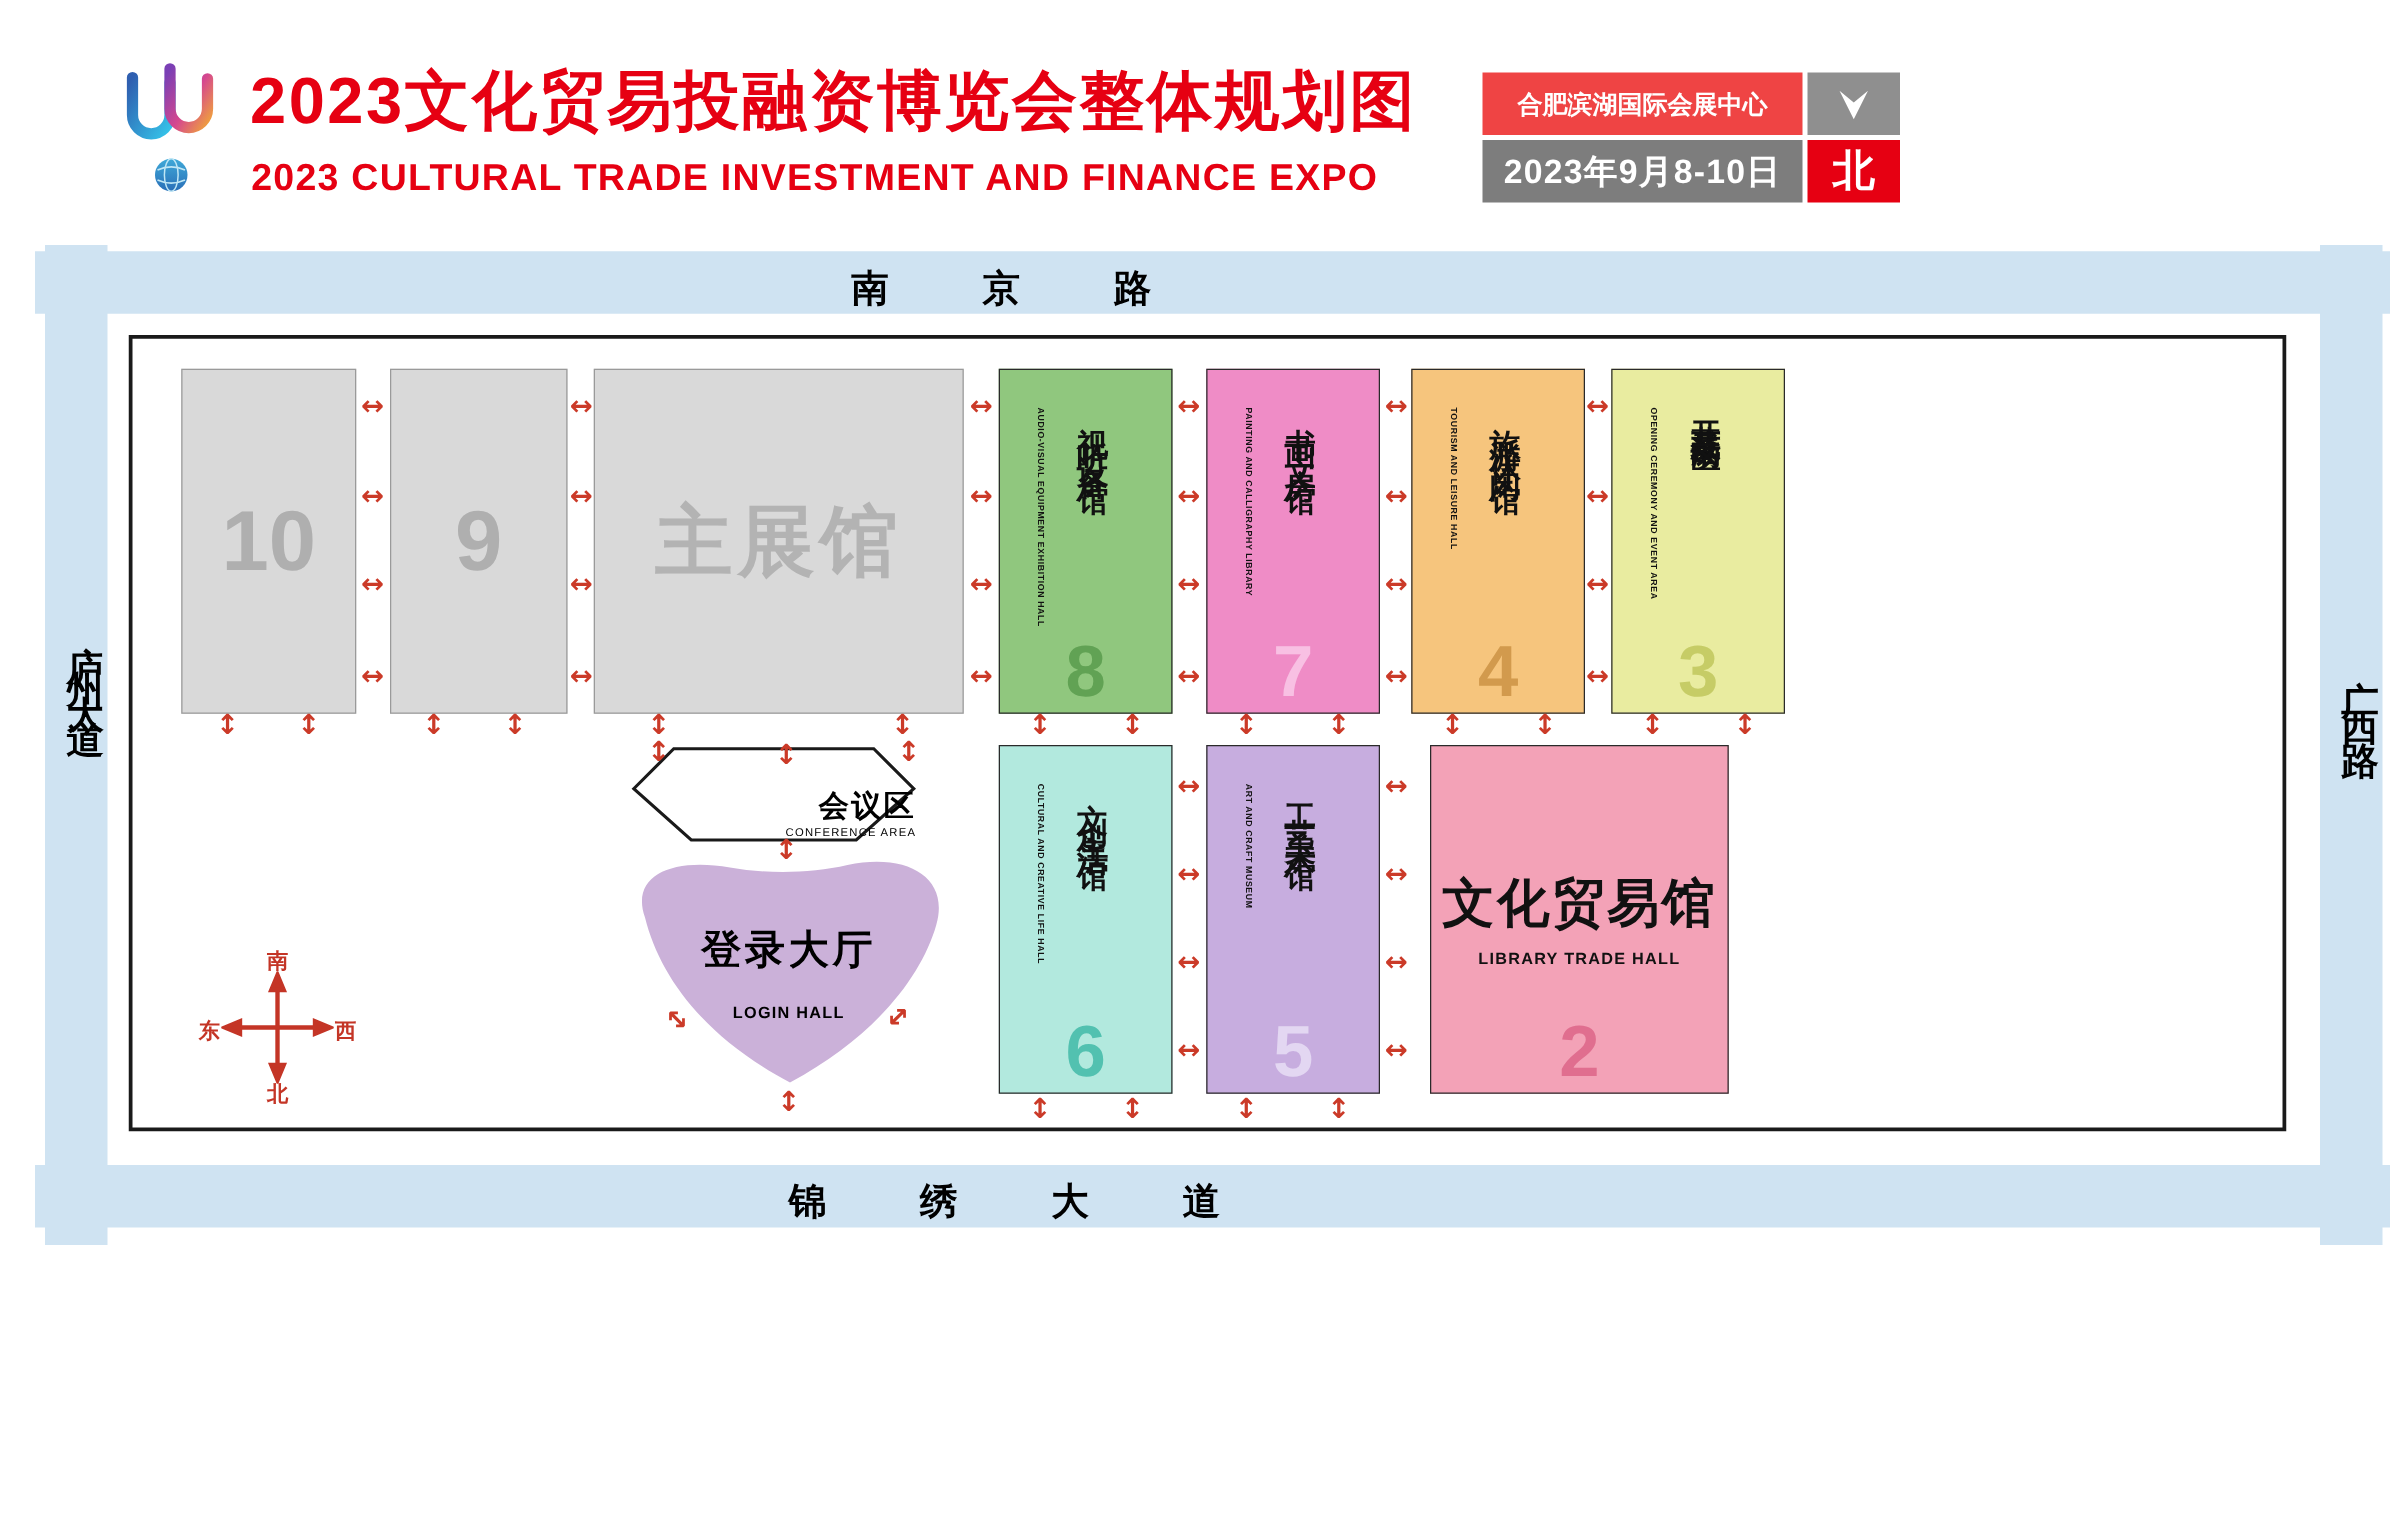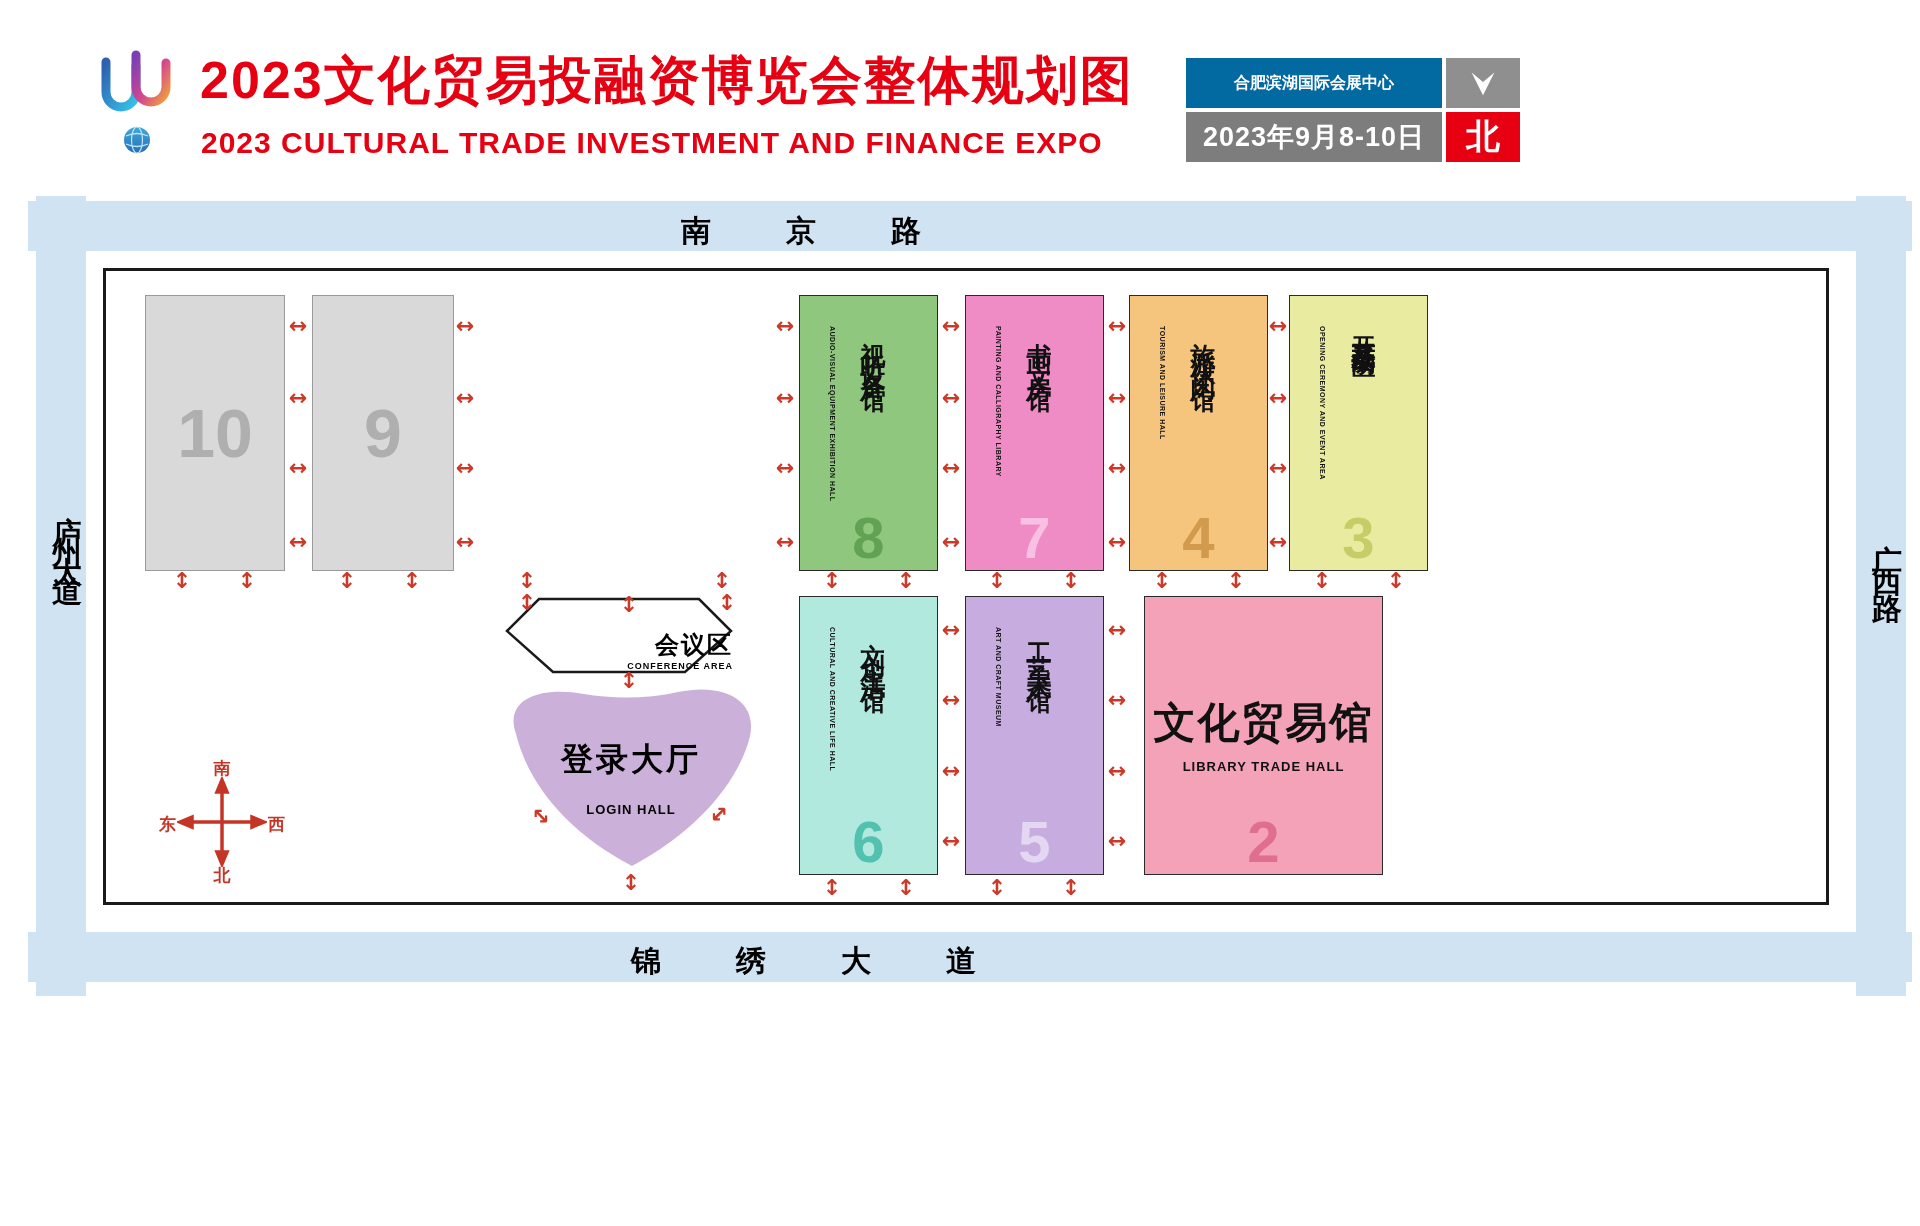--- a/index.html
+++ b/index.html
@@ -5,21 +5,21 @@
   * { margin:0; padding:0; box-sizing:border-box; }
   html,body { background:#fff; }
   body { font-family:"Liberation Sans","DejaVu Sans",sans-serif; }
   .page { position:relative; width:1920px; height:1226px; background:#fff; overflow:hidden; }
 
   
   .logo { position:absolute; left:92px; top:48px; width:90px; height:110px; }
   .title-zh { position:absolute; left:200px; top:46px; font-size:52px; font-weight:bold; color:#e60012; letter-spacing:2px; white-space:nowrap; }
   .title-en { position:absolute; left:201px; top:126px; font-size:30px; font-weight:bold; color:#e60012; letter-spacing:1px; white-space:nowrap; }
   .info-box { position:absolute; display:flex; align-items:center; justify-content:center; color:#fff; font-weight:bold; }
-  .venue-box { left:1186px; top:58px; width:256px; height:50px; background:#0369a1; font-size:16px; }
+  .venue-box { left:1186px; top:58px; width:256px; height:50px; background:#ef4444; font-size:20px; }
   .narrow-box-top { left:1446px; top:58px; width:74px; height:50px; background:#8f8f8f; }
   .date-box { left:1186px; top:112px; width:256px; height:50px; background:#7d7d7d; font-size:27px; letter-spacing:1px; }
   .north-box { left:1446px; top:112px; width:74px; height:50px; background:#e60012; font-size:34px; }
 
   
   .road { position:absolute; }
   .road-top { left:28px; top:201px; width:1884px; height:50px; }
   .road-bottom { left:28px; top:932px; width:1884px; height:50px; }
   .road-left { left:36px; top:196px; width:50px; height:800px; }
   .road-right { left:1856px; top:196px; width:50px; height:800px; }
@@ -42,21 +42,21 @@
   .zh-vert.tight { font-size:24px; letter-spacing:3px; top:22px; }
   .en-vert { position:absolute; top:30px; left:calc(50% - 40px); writing-mode:vertical-rl; font-weight:bold; font-size:7px; letter-spacing:0.5px; color:#111; }
   .hall-num { position:absolute; bottom:0px; left:0; width:100%; text-align:center; font-size:58px; font-weight:bold; line-height:1.1; }
   .hall-2-zh { margin-top:98px; text-align:center; font-size:42px; font-weight:bold; color:#111; letter-spacing:2px; }
   .hall-2-en { text-align:center; font-size:13px; font-weight:bold; color:#111; letter-spacing:1px; margin-top:8px; }
 
   
   .conf-svg { position:absolute; left:505px; top:597px; }
   .conf-text { position:absolute; left:505px; top:629px; width:228px; text-align:right; }
   .conf-zh { font-size:24px; font-weight:bold; color:#000; letter-spacing:2px; }
-  .conf-en { font-size:9px; font-weight:bold; color:#000; letter-spacing:1px; }
+  .conf-en { font-size:9px; font-weight:normal; color:#000; letter-spacing:1px; }
   .login-svg { position:absolute; left:486px; top:678px; }
   .login-text { position:absolute; left:486px; top:738px; width:290px; text-align:center; }
   .login-zh { font-size:32px; font-weight:bold; color:#000; letter-spacing:3px; }
   .login-en { font-size:13px; font-weight:bold; color:#000; letter-spacing:1px; margin-top:20px; }
 
   
   .compass { position:absolute; left:157px; top:757px; width:130px; height:130px; }
   .compass svg { position:absolute; left:20px; top:20px; }
   .compass-label { position:absolute; font-size:17px; font-weight:bold; color:#c43526; }
   .cl-s { left:0; right:0; top:0; text-align:center; }
@@ -119,20 +119,23 @@
   <div class="road-label road-label-vert road-label-left">庐州大道</div>
   <div class="road-label road-label-vert road-label-right">广西路</div>
 
   <div class="map-frame"></div>
 
   <div class="hall hall-gray" style="left: 145px; top: 295px; width: 140px; height: 276px; background-color: rgb(217, 217, 217);">
     <span class="gray-num" style="color: rgb(175, 175, 175);">10</span>
   </div>
   <div class="hall hall-gray" style="left: 312px; top: 295px; width: 142px; height: 276px; background-color: rgb(217, 217, 217);">
     <span class="gray-num" style="color: rgb(175, 175, 175);">9</span>
+  </div>
+  <div class="hall hall-gray" style="left: 475px; top: 295px; width: 296px; height: 276px; background-color: rgb(217, 217, 217);">
+    <span class="main-name" style="color: rgb(179, 179, 179);">主展馆</span>
   </div>
 
   <div class="hall" style="left: 799px; top: 295px; width: 139px; height: 276px; background-color: rgb(144, 199, 126);">
     <span class="en-vert">AUDIO-VISUAL EQUIPMENT EXHIBITION HALL</span>
     <span class="zh-vert">视听设备馆</span>
     <span class="hall-num" style="color: rgb(97, 162, 84);">8</span>
   </div>
   <div class="hall" style="left: 965px; top: 295px; width: 139px; height: 276px; background-color: rgb(239, 140, 198);">
     <span class="en-vert">PAINTING AND CALLIGRAPHY LIBRARY</span>
     <span class="zh-vert">书画文房馆</span>

